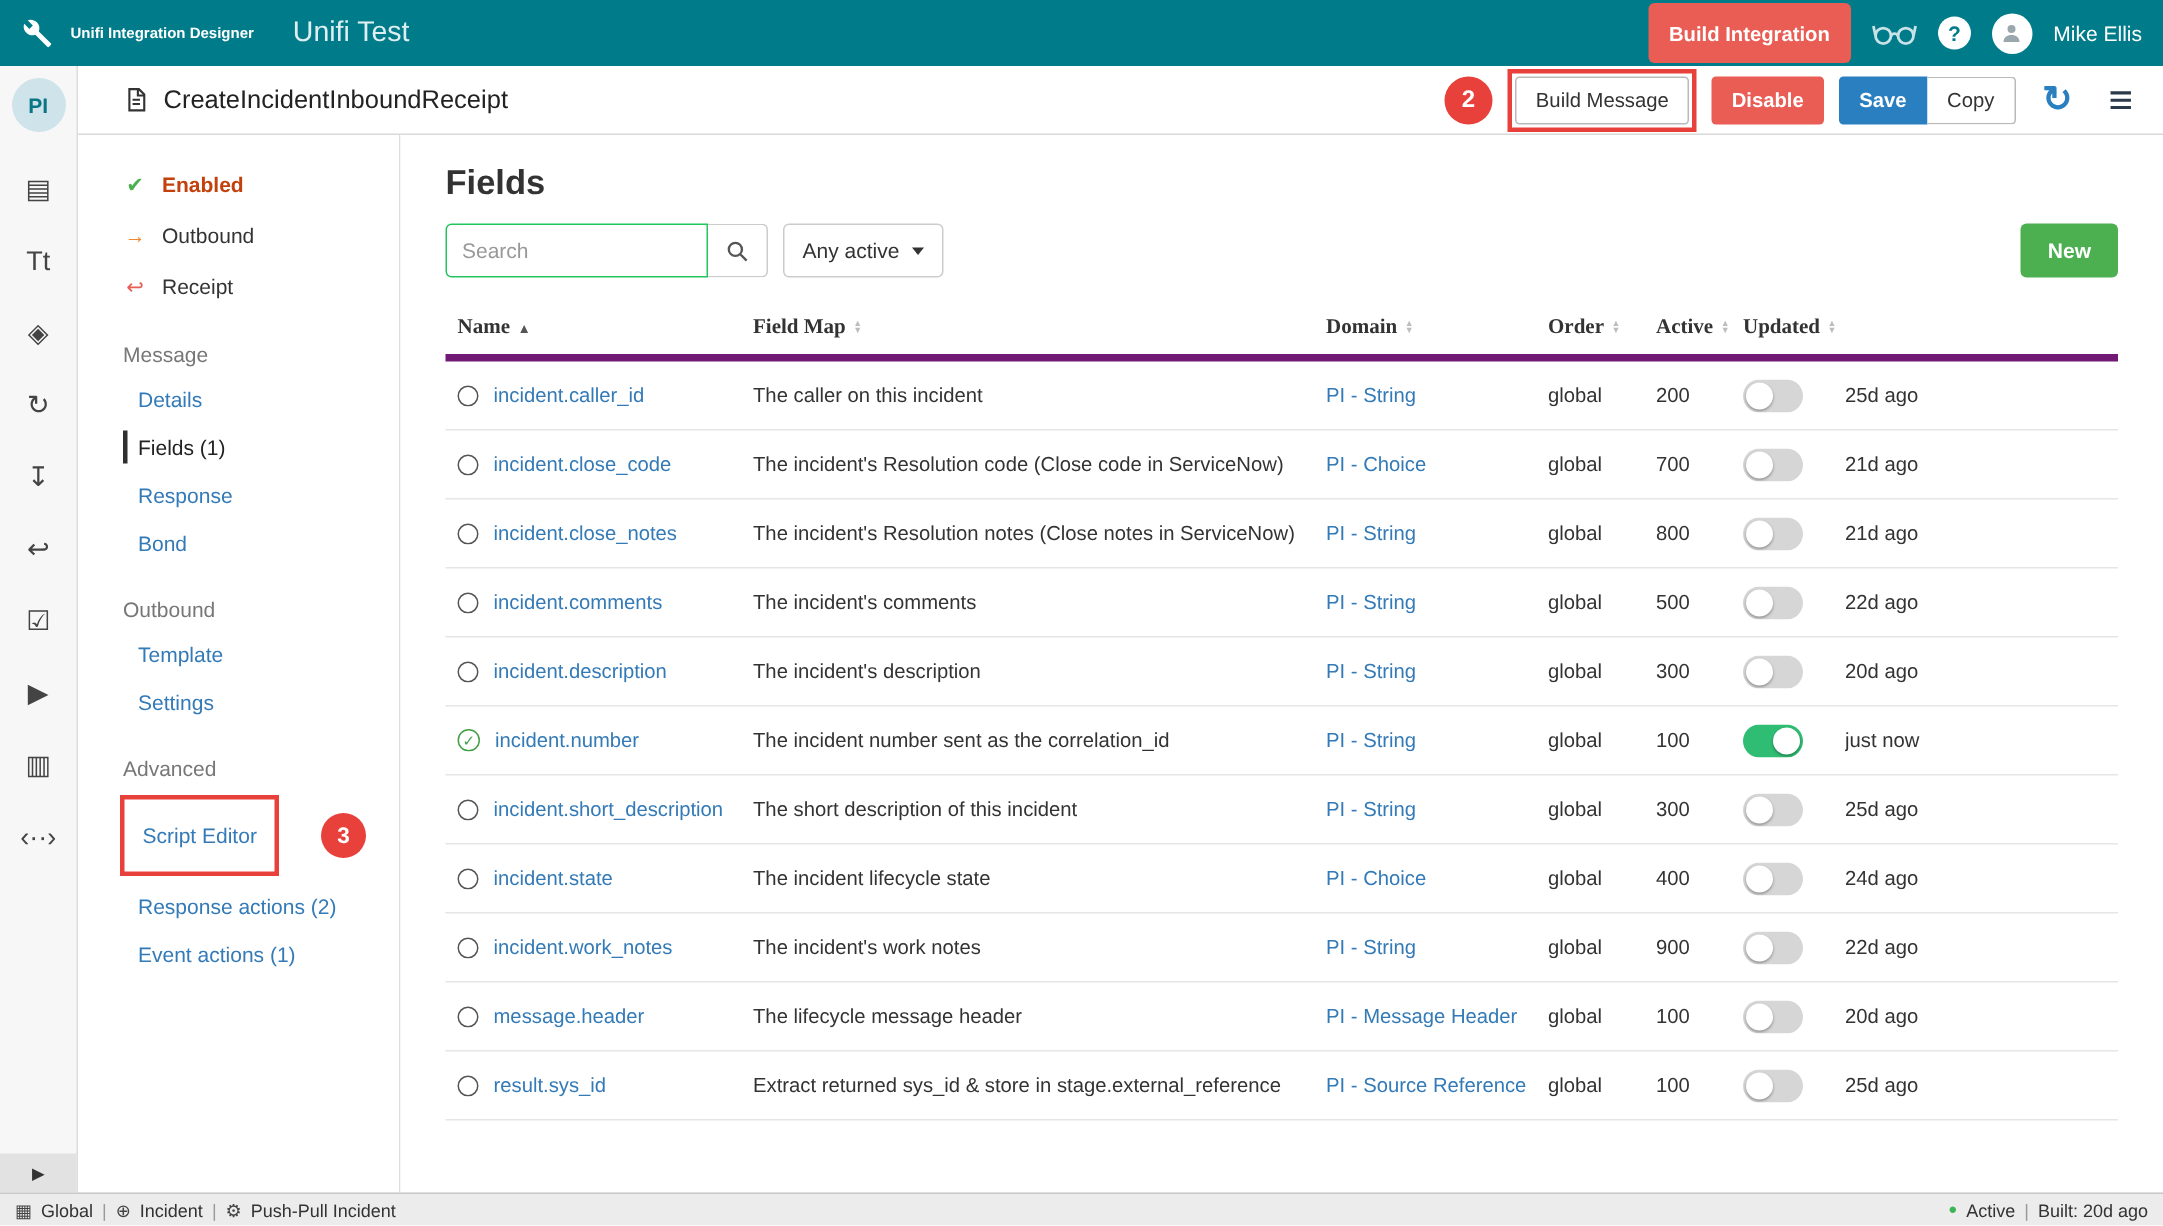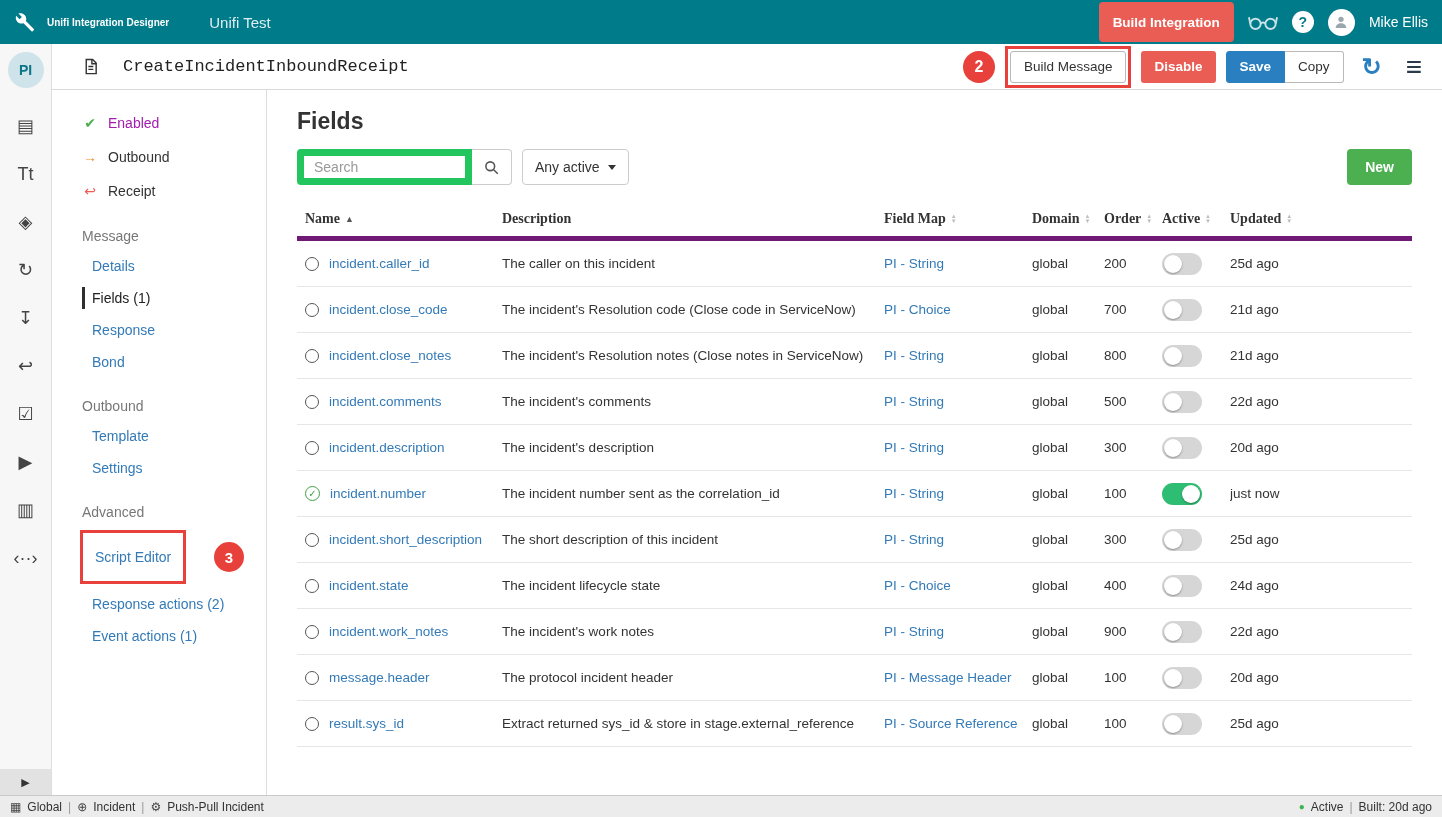--- a/index.html
+++ b/index.html
@@ -4,35 +4,35 @@
 <style>
   * { margin:0; padding:0; box-sizing:border-box; }
   html,body { width:1442px; height:817px; }
   body { font-family:"Liberation Sans", sans-serif; background:#fff; position:relative; overflow:hidden; color:#333; }
 
   
   .topbar { position:absolute; top:0; left:0; right:0; height:44px; background:#007b8a;
     display:flex; align-items:center; justify-content:space-between; padding:0 14px; color:#fff; }
   .topbar-left { display:flex; align-items:center; gap:12px; }
   .app-title { font-size:10px; font-weight:bold; }
-  .app-subtitle { font-size:15px; color:#dfeef1; margin-left:28px; }
+  .app-subtitle { font-size:19px; color:#dfeef1; margin-left:14px; }
   .topbar-right { display:flex; align-items:center; gap:14px; }
   .btn-build-integration { background:#e95d55; color:#fff; border:none; border-radius:4px;
     height:40px; padding:0 14px; font-size:13.5px; font-weight:bold; cursor:pointer; font-family:inherit; }
   .help-circle { width:22px; height:22px; border-radius:50%; background:#fff; color:#007b8a;
     font-weight:bold; font-size:14px; display:flex; align-items:center; justify-content:center; cursor:pointer; }
   .avatar-circle { width:27px; height:27px; border-radius:50%; background:#fff;
     display:flex; align-items:center; justify-content:center; }
   .user-name { font-size:14px; }
 
   
   .header { position:absolute; top:44px; left:52px; right:0; height:46px; background:#fff;
     border-bottom:1px solid #d9d9d9; display:flex; align-items:center; justify-content:space-between;
     padding:0 14px 0 30px; }
-  .header-left { display:flex; align-items:center; gap:24px;font-family:Liberation Mono, monospace; }
+  .header-left { display:flex; align-items:center; gap:10px; }
   .header-title { font-size:17px; color:#222; }
   .header-right { display:flex; align-items:center; gap:10px; }
   .annot-circle { width:32px; height:32px; border-radius:50%; background:#e8413c; color:#fff;
     font-weight:bold; font-size:16px; display:flex; align-items:center; justify-content:center; flex:none; }
   .annot-rect { border:3px solid #e8413c; padding:2px; display:inline-flex; }
   .btn { height:32px; font-size:13.5px; border-radius:3px; padding:0 13px; cursor:pointer; font-family:inherit; }
   .btn-build-message { background:#fff; border:1px solid #b9b9b9; color:#333; }
   .btn-disable { background:#e95d55; border:none; color:#fff; font-weight:bold; }
   .btn-group { display:flex; }
   .btn-save { background:#2a7fc1; border:1px solid #2a7fc1; color:#fff; border-radius:3px 0 0 3px;font-weight:bold; }
@@ -64,21 +64,21 @@
   .annot-rect-sm { display:inline-block; border:3px solid #e8413c; padding:16px 12px; margin:-4px 0 -4px -12px; }
   .nav-annot-circle { position:absolute; left:162px; top:50%; transform:translateY(-50%);
     width:30px; height:30px; border-radius:50%; background:#e8413c; color:#fff; font-weight:bold;
     font-size:15px; display:flex; align-items:center; justify-content:center; }
 
   
   .main { position:absolute; top:90px; left:267px; right:0; bottom:22px; background:#fff;
     padding:18px 30px 0 30px; overflow:hidden; }
   .main-title { font-size:23px; font-weight:bold; color:#333; }
   .controls-row { display:flex; align-items:center; margin-top:14px; }
-  .search-input { width:175px; height:36px; border:7px solid #22c55e; border-radius:4px 0 0 4px;
+  .search-input { width:175px; height:36px; border:1px solid #22c55e; border-radius:4px 0 0 4px;
     padding:0 10px; font-size:14px; color:#333; outline:none; font-family:inherit; }
   .search-input::placeholder { color:#999; }
   .search-btn { width:40px; height:36px; border:1px solid #ccc; border-left:none; background:#fff;
     border-radius:0 4px 4px 0; display:flex; align-items:center; justify-content:center; cursor:pointer; }
   .filter-btn { height:36px; margin-left:10px; border:1px solid #ccc; background:#fff; border-radius:4px;
     padding:0 12px; font-size:14px; color:#333; display:flex; align-items:center; gap:8px; cursor:pointer; font-family:inherit; }
   .caret-down { width:0; height:0; border-left:4px solid transparent; border-right:4px solid transparent;
     border-top:5px solid #333; }
   .new-btn { margin-left:auto; height:36px; background:#4caf50; color:#fff; border:none; border-radius:4px;
     padding:0 18px; font-size:14px; font-weight:bold; cursor:pointer; font-family:inherit; }
@@ -187,21 +187,21 @@
       <div class="strip-icon">▥</div>
       <div class="strip-icon">‹··›</div>
     </div>
   <div class="collapse-bar">▶</div>
 </div>
 
 <div class="sidenav">
   <div id="status-items">
       <div class="status-item">
         <span class="status-icon" style="color: rgb(76, 175, 80);">✔</span>
-        <span style="color: #a21caf;">Enabled</span>
+        <span style="color: #c2410c; font-weight: bold;">Enabled</span>
       </div>
       <div class="status-item">
         <span class="status-icon" style="color: rgb(239, 139, 46);">→</span>
         <span style="color: rgb(51, 51, 51);">Outbound</span>
       </div>
       <div class="status-item">
         <span class="status-icon" style="color: rgb(233, 93, 85);">↩</span>
         <span style="color: rgb(51, 51, 51);">Receipt</span>
       </div>
     </div>
@@ -245,23 +245,20 @@
     <button class="new-btn">New</button>
   </div>
 
   <div class="table">
     <div class="thead" id="table-head">
         <div class="th">
           <span>Name</span>
           <span class="sort-asc">▲</span>
         </div>
         <div class="th">
-          <span>Description</span>
-        </div>
-        <div class="th">
           <span>Field Map</span>
           <span class="sort-both">▲<br>▼</span>
         </div>
         <div class="th">
           <span>Domain</span>
           <span class="sort-both">▲<br>▼</span>
         </div>
         <div class="th">
           <span>Order</span>
           <span class="sort-both">▲<br>▼</span>
@@ -400,21 +397,21 @@
           <div class="cell">
             <div class="toggle"></div>
           </div>
           <div class="cell">22d ago</div>
         </div>
         <div class="trow">
           <div class="cell name-cell">
             <span class="radio-icon"></span>
             <a class="link">message.header</a>
           </div>
-          <div class="cell">The protocol incident header</div>
+          <div class="cell">The lifecycle message header</div>
           <div class="cell link">PI - Message Header</div>
           <div class="cell">global</div>
           <div class="cell">100</div>
           <div class="cell">
             <div class="toggle"></div>
           </div>
           <div class="cell">20d ago</div>
         </div>
         <div class="trow">
           <div class="cell name-cell">

